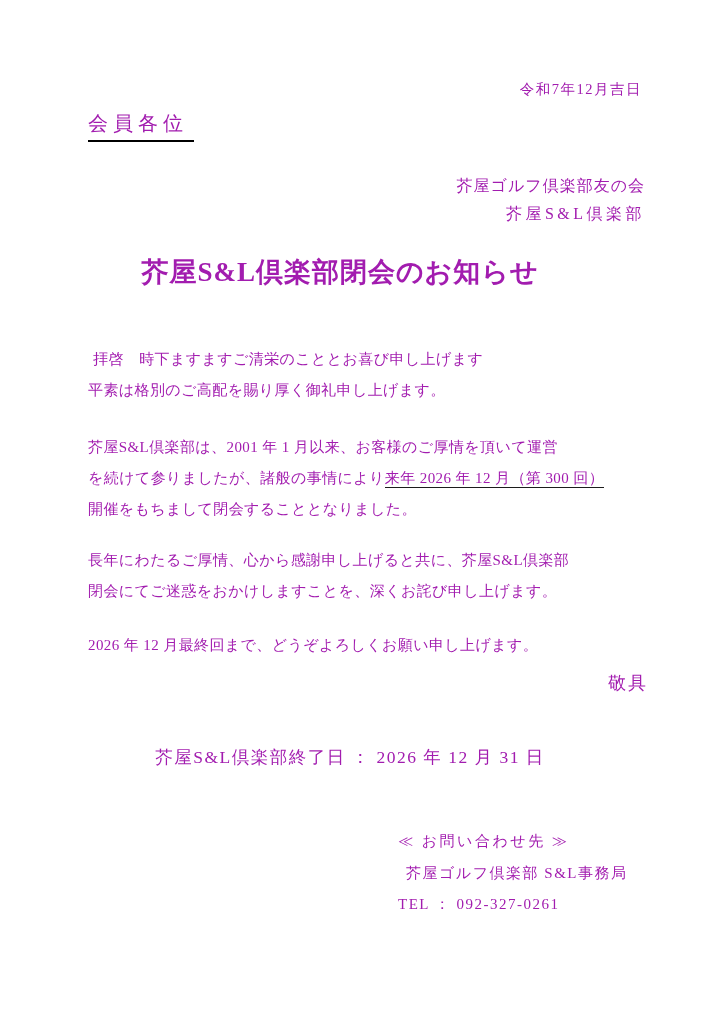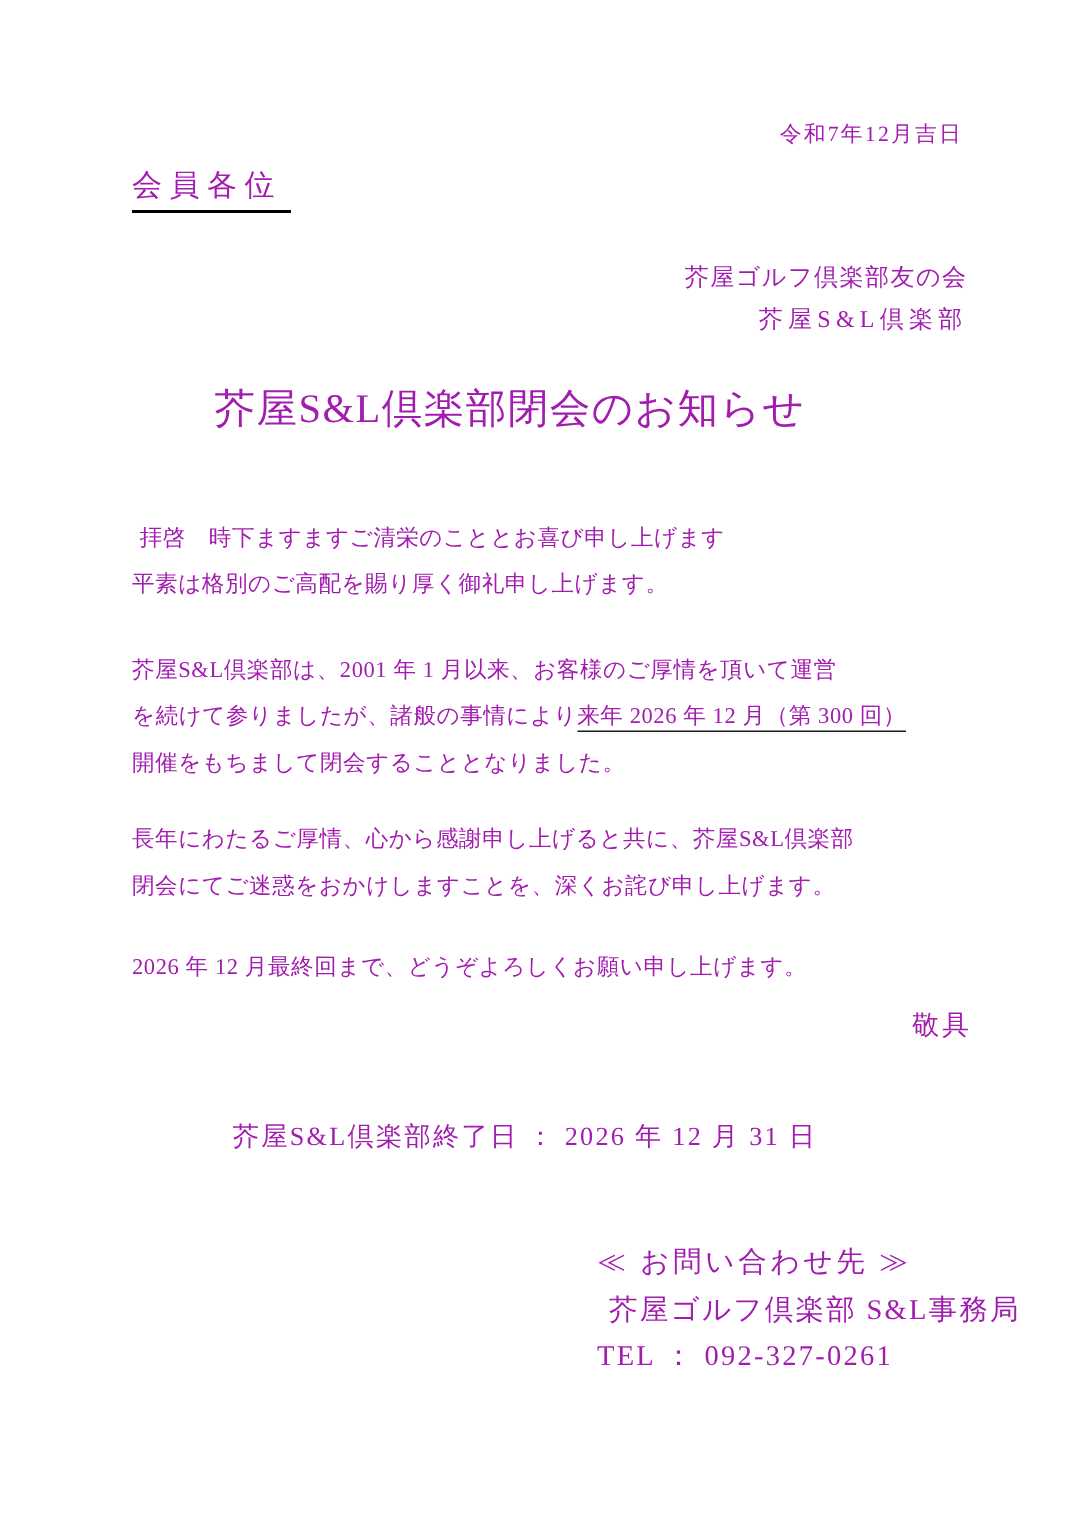--- a/index.html
+++ b/index.html
@@ -40,21 +40,21 @@
     line-height: 28px;
     letter-spacing: 1px;
   }
   .sender .spaced { letter-spacing: 3.5px; }
 
   .title {
     top: 252px; left: 0; width: 680px;
     margin: 0;
     text-align: center;
     font-size: 27px;
-    font-weight: normal;
+    font-weight: bold;
     letter-spacing: 1px;
     line-height: 40px;
   }
 
   .bodypara {
     left: 88px; right: 78px;
     font-size: 15px;
     line-height: 31px;
     letter-spacing: 0.4px;
   }
@@ -80,21 +80,21 @@
   .end-date {
     top: 742px; left: 0; width: 700px;
     text-align: center;
     font-size: 17.5px;
     letter-spacing: 1.5px;
     line-height: 31px;
   }
 
   .contact {
     top: 826px; left: 398px;
-    font-size: 19px;
+    font-size: 15px;
     line-height: 31.5px;
     letter-spacing: 1.5px;
   }
   .contact .heading { letter-spacing: 2.5px; }
   .contact .indented { padding-left: 8px; }
 </style>
 </head>
 <body>
 
 <div class="page">

